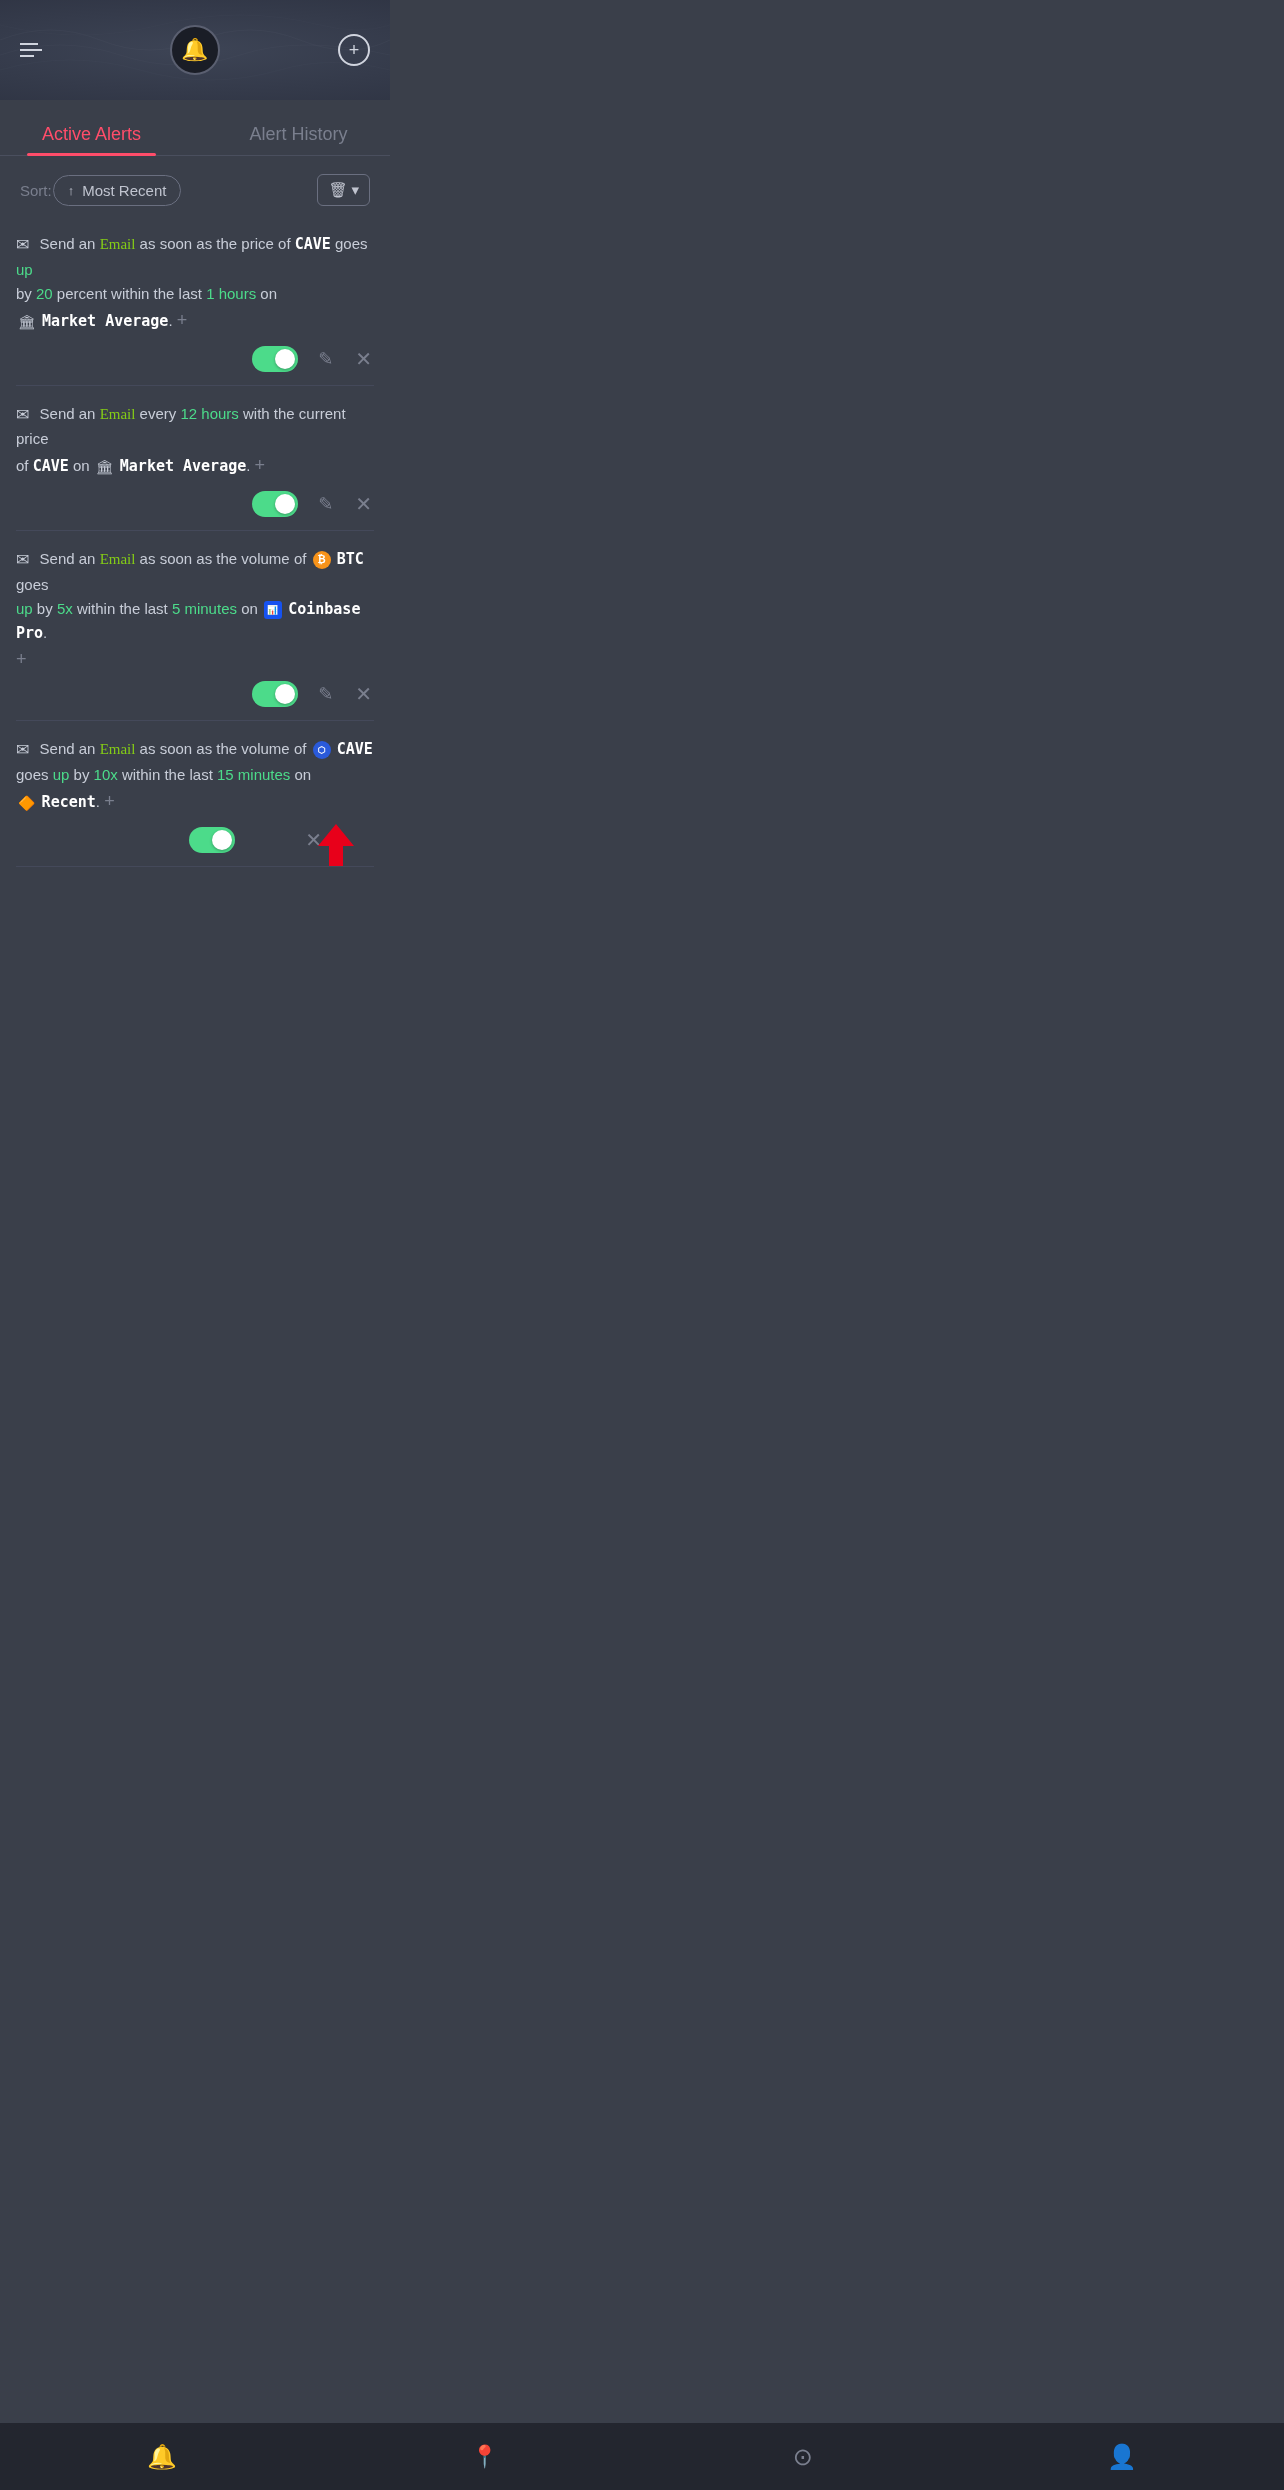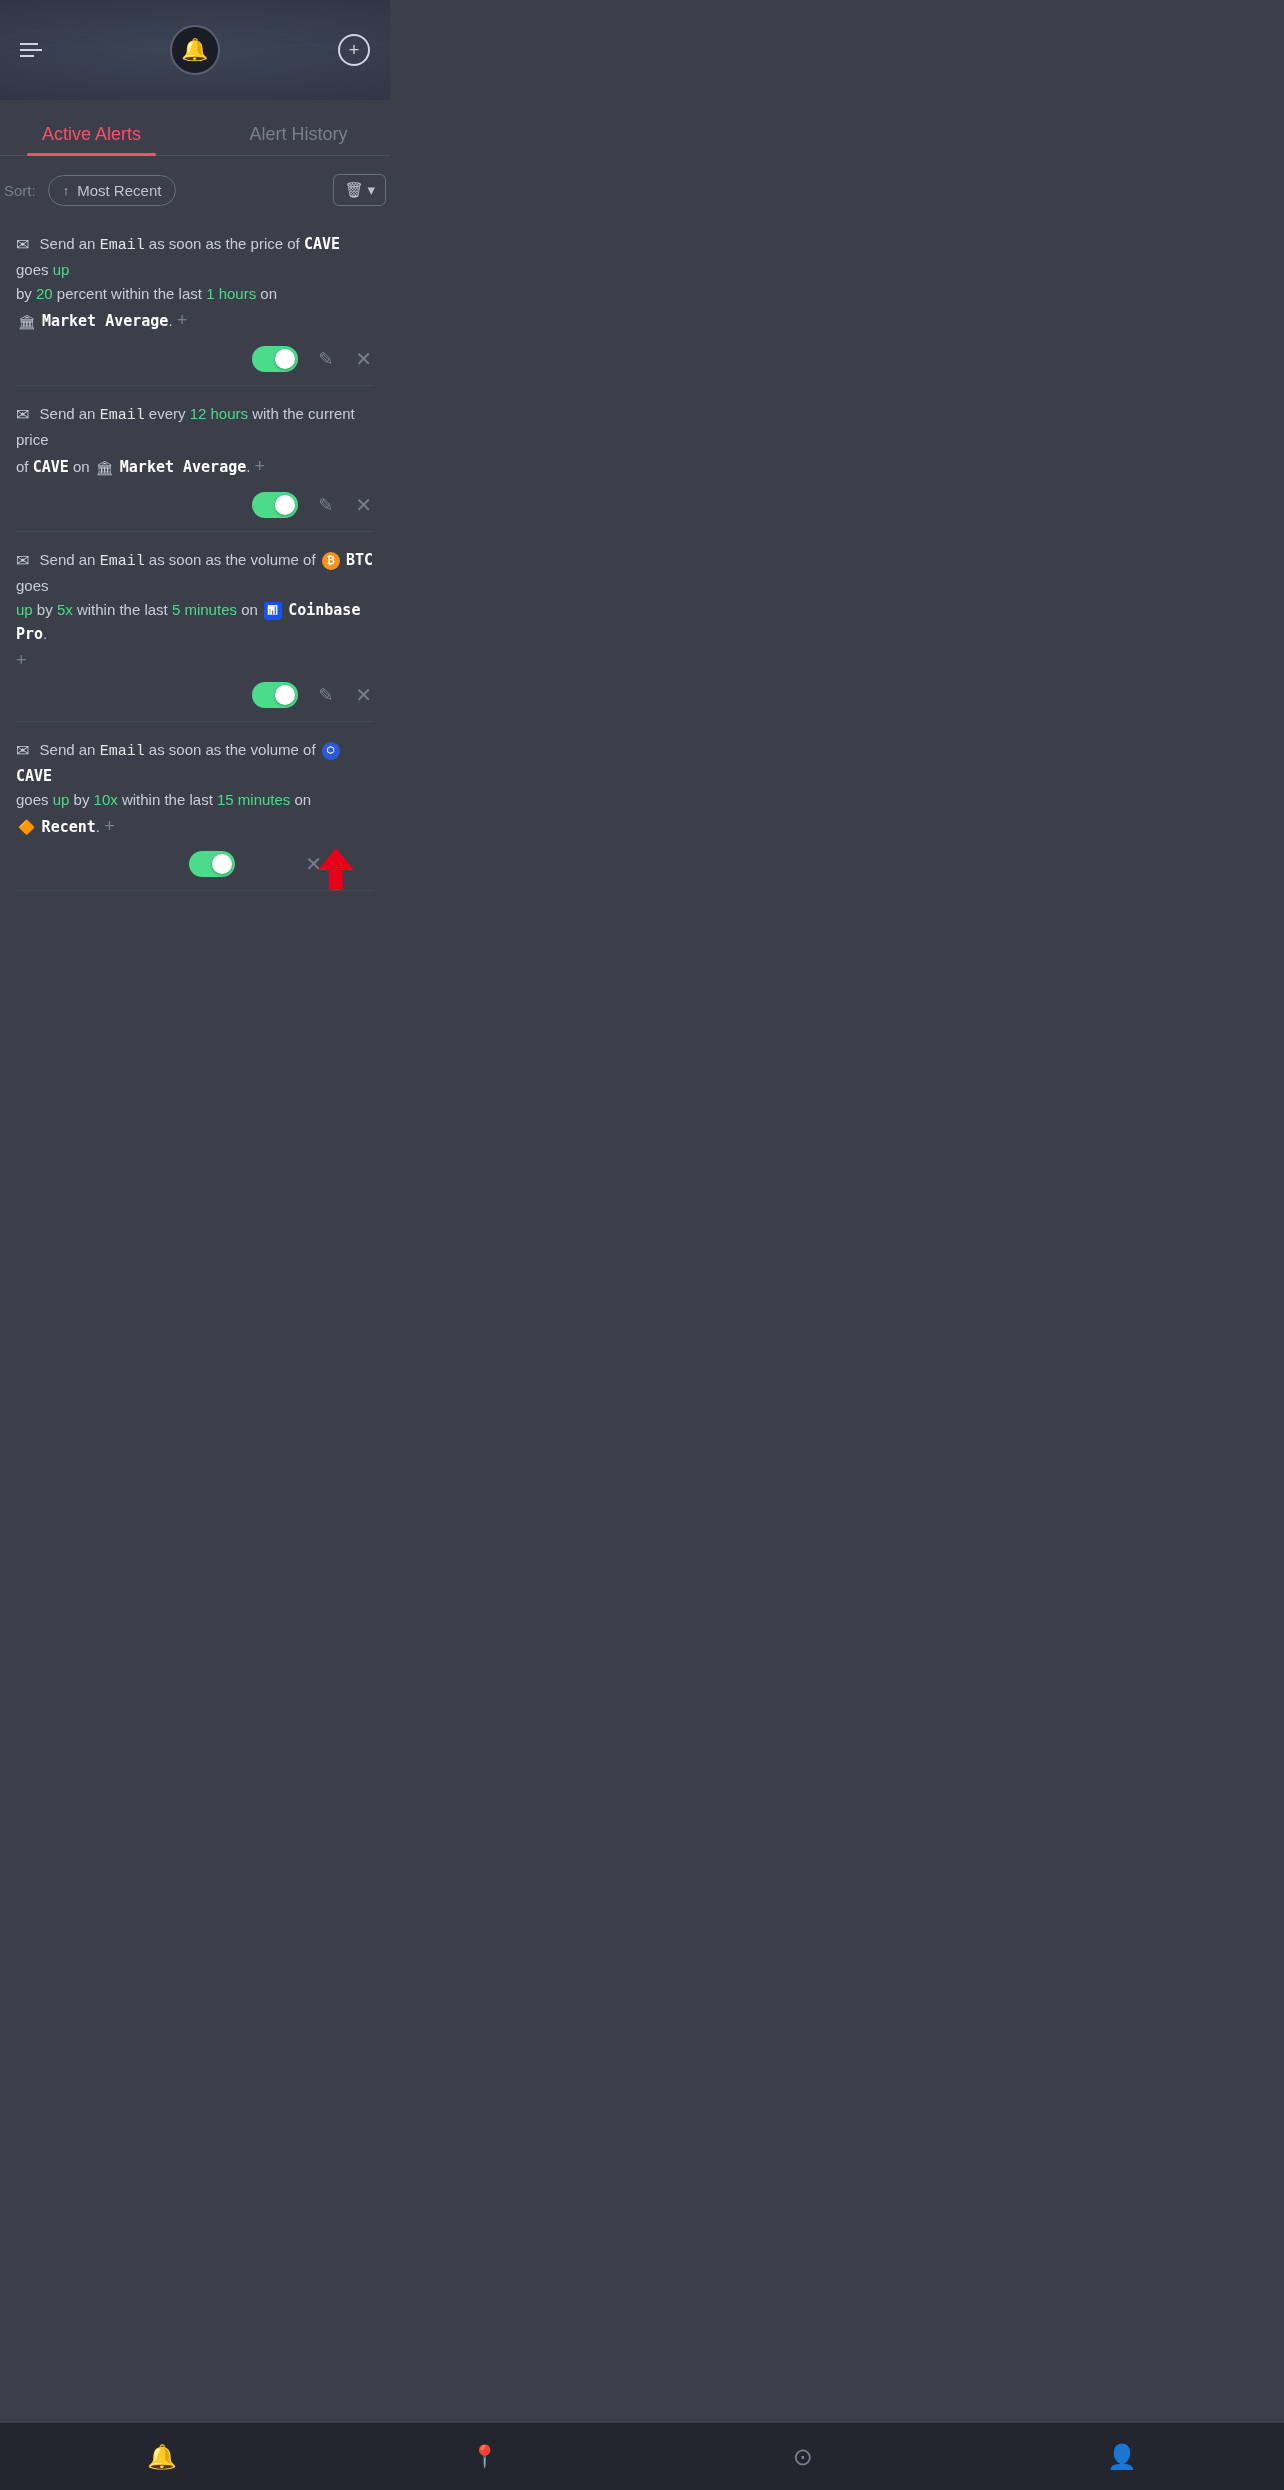--- a/index.html
+++ b/index.html
@@ -121,22 +121,22 @@
       border-radius: 2px;
     }
     .tab.inactive {
       color: #7a7f8e;
     }
 
     
     .sort-bar {
       display: flex;
       align-items: center;
-      padding: 18px 4px 10px;
-      gap: 12px;
+      padding: 18px 20px 10px;
+      gap: 1px;
     }
     .sort-label {
       color: #7a7f8e;
       font-size: 15px;
     }
     .sort-btn {
       display: flex;
       align-items: center;
       gap: 8px;
       border: 1.5px solid #6a6f80;
@@ -173,21 +173,21 @@
       padding: 16px 0 12px;
       border-bottom: 1px solid #44495a;
     }
     .alert-text {
       font-size: 15px;
       line-height: 1.6;
       color: #c8cdd8;
     }
     .alert-text .green { color: #4cdb8a; }
     .alert-text .white-bold { color: #ffffff; font-weight: 700; font-family: monospace; font-size: 15px; }
-    .alert-text .action-type { color: #e5e5e5; font-family: Liberation Mono, monospace; }
+    .alert-text .action-type { color: #84cc16; font-family: Liberation Serif, serif; }
     .alert-actions {
       display: flex;
       align-items: center;
       justify-content: flex-end;
       gap: 18px;
       margin-top: 10px;
     }
     .toggle {
       width: 46px;
       height: 26px;

